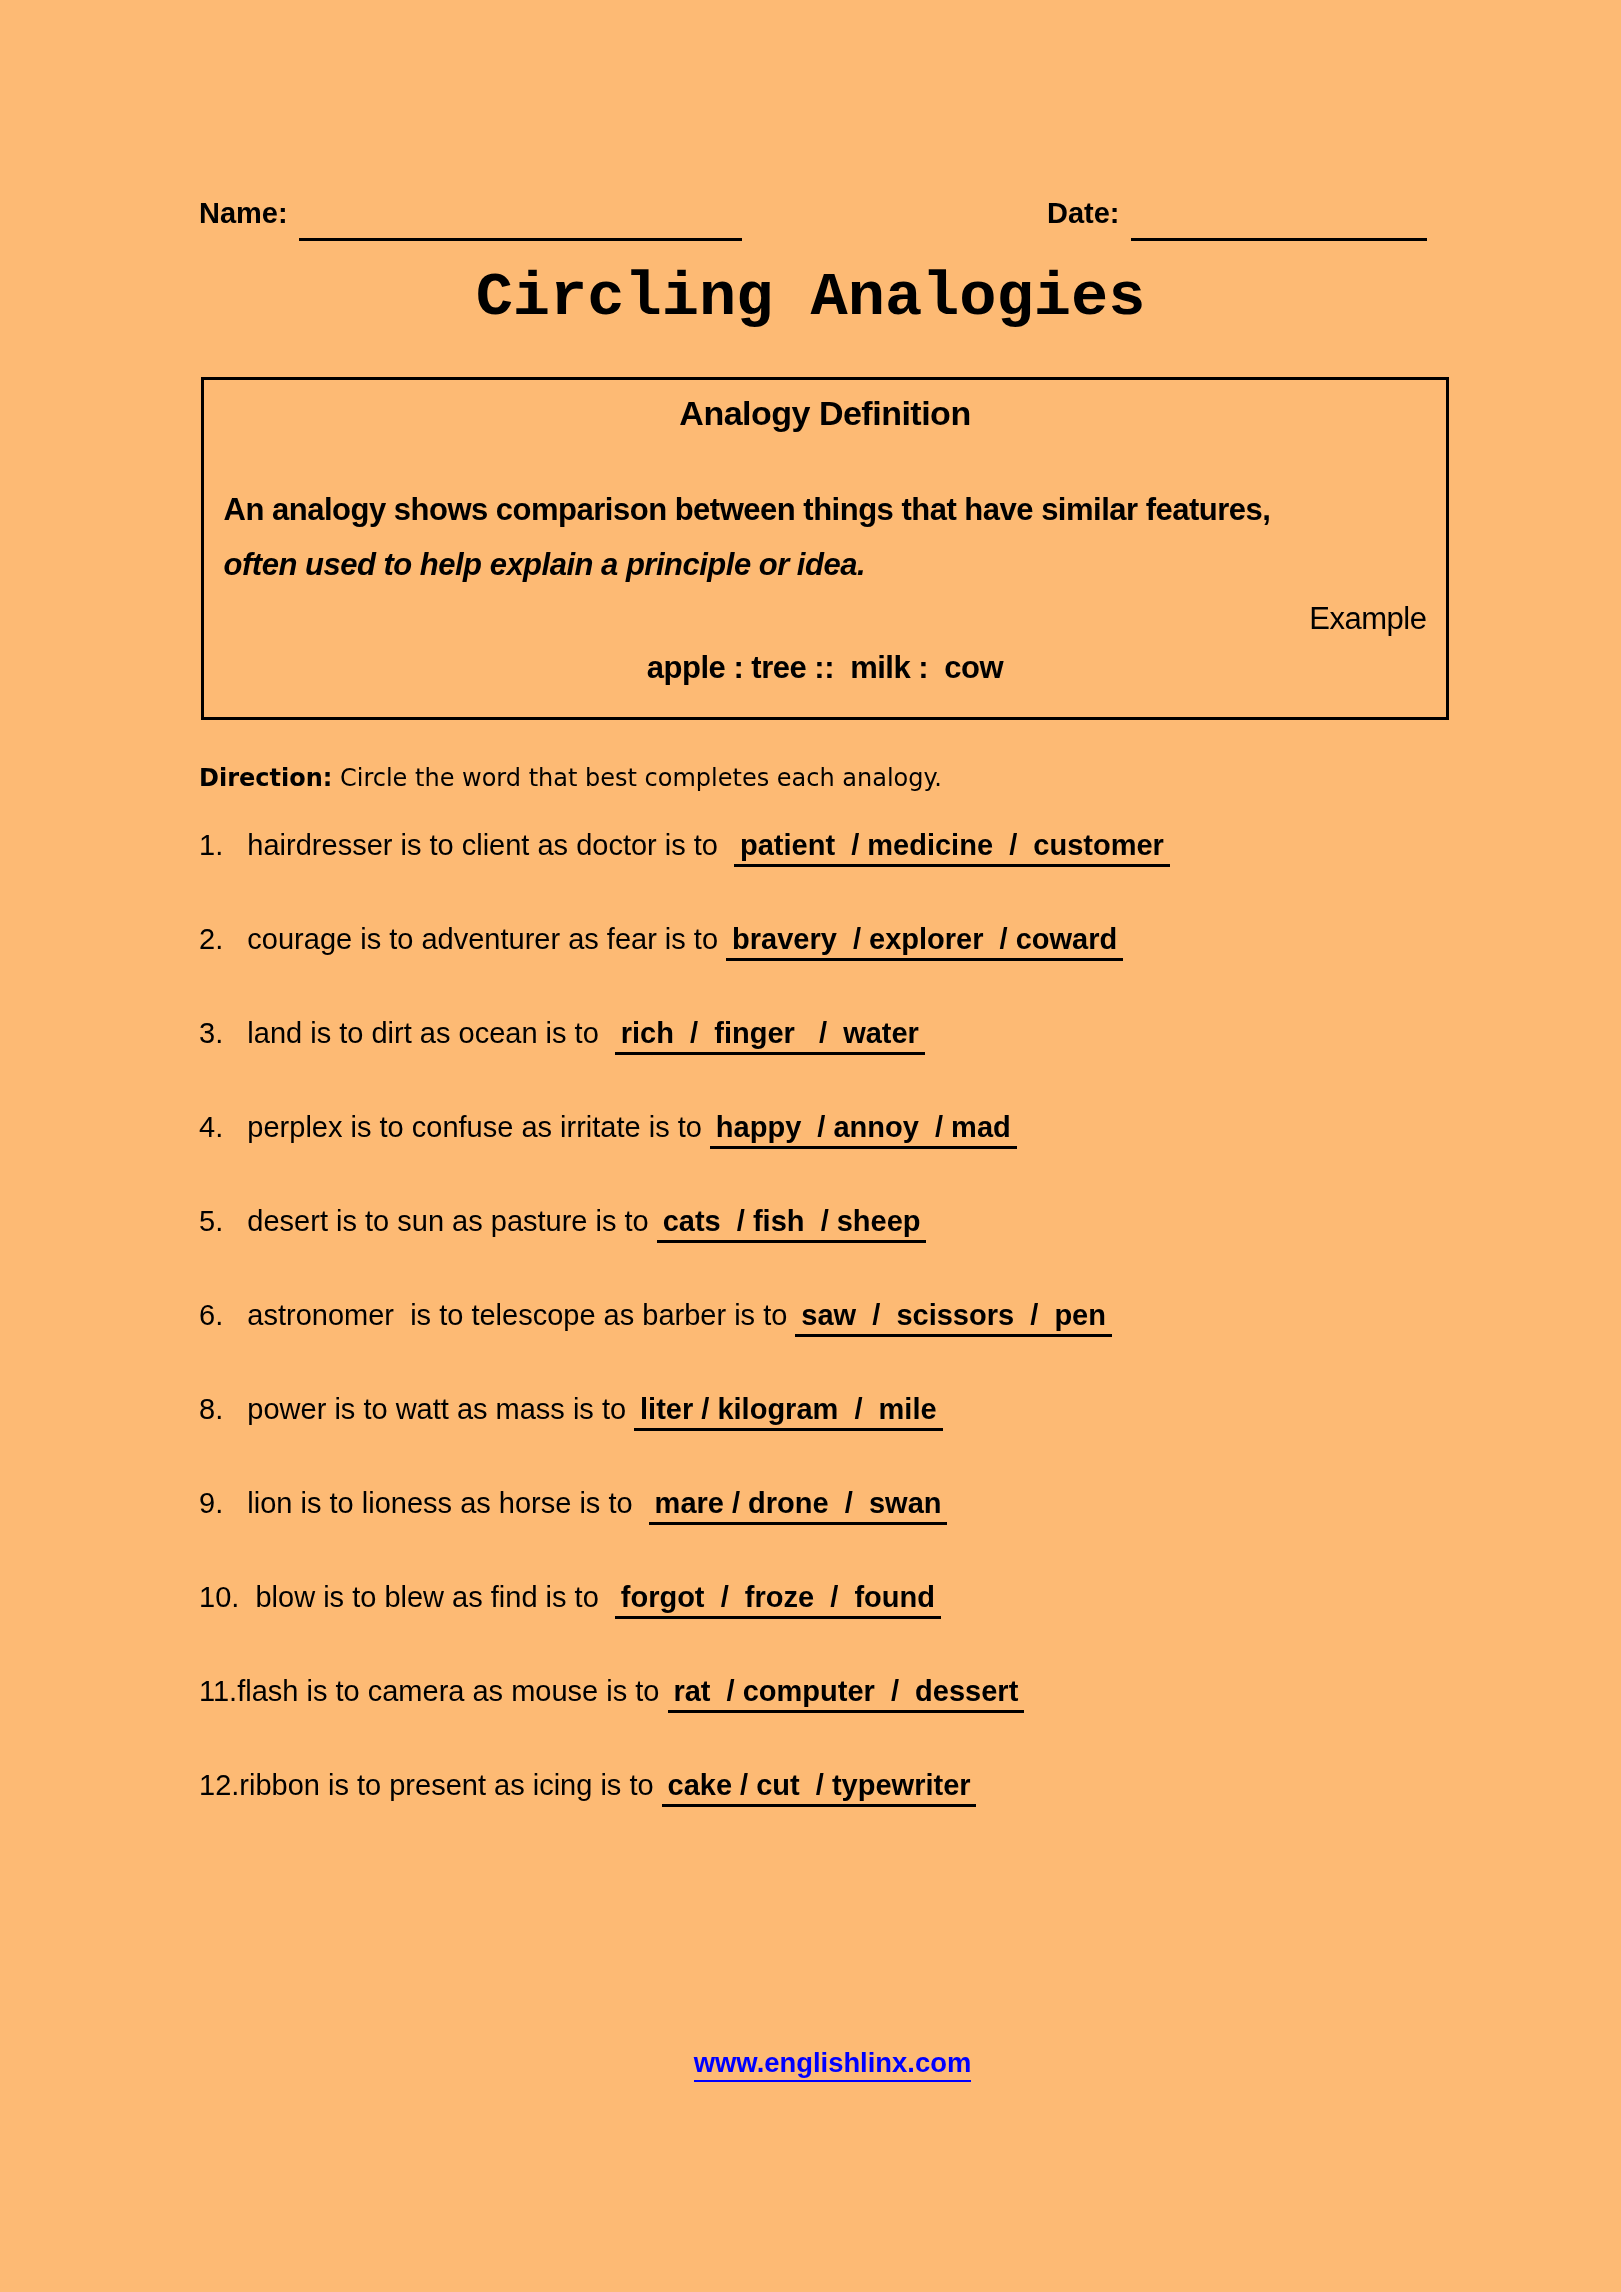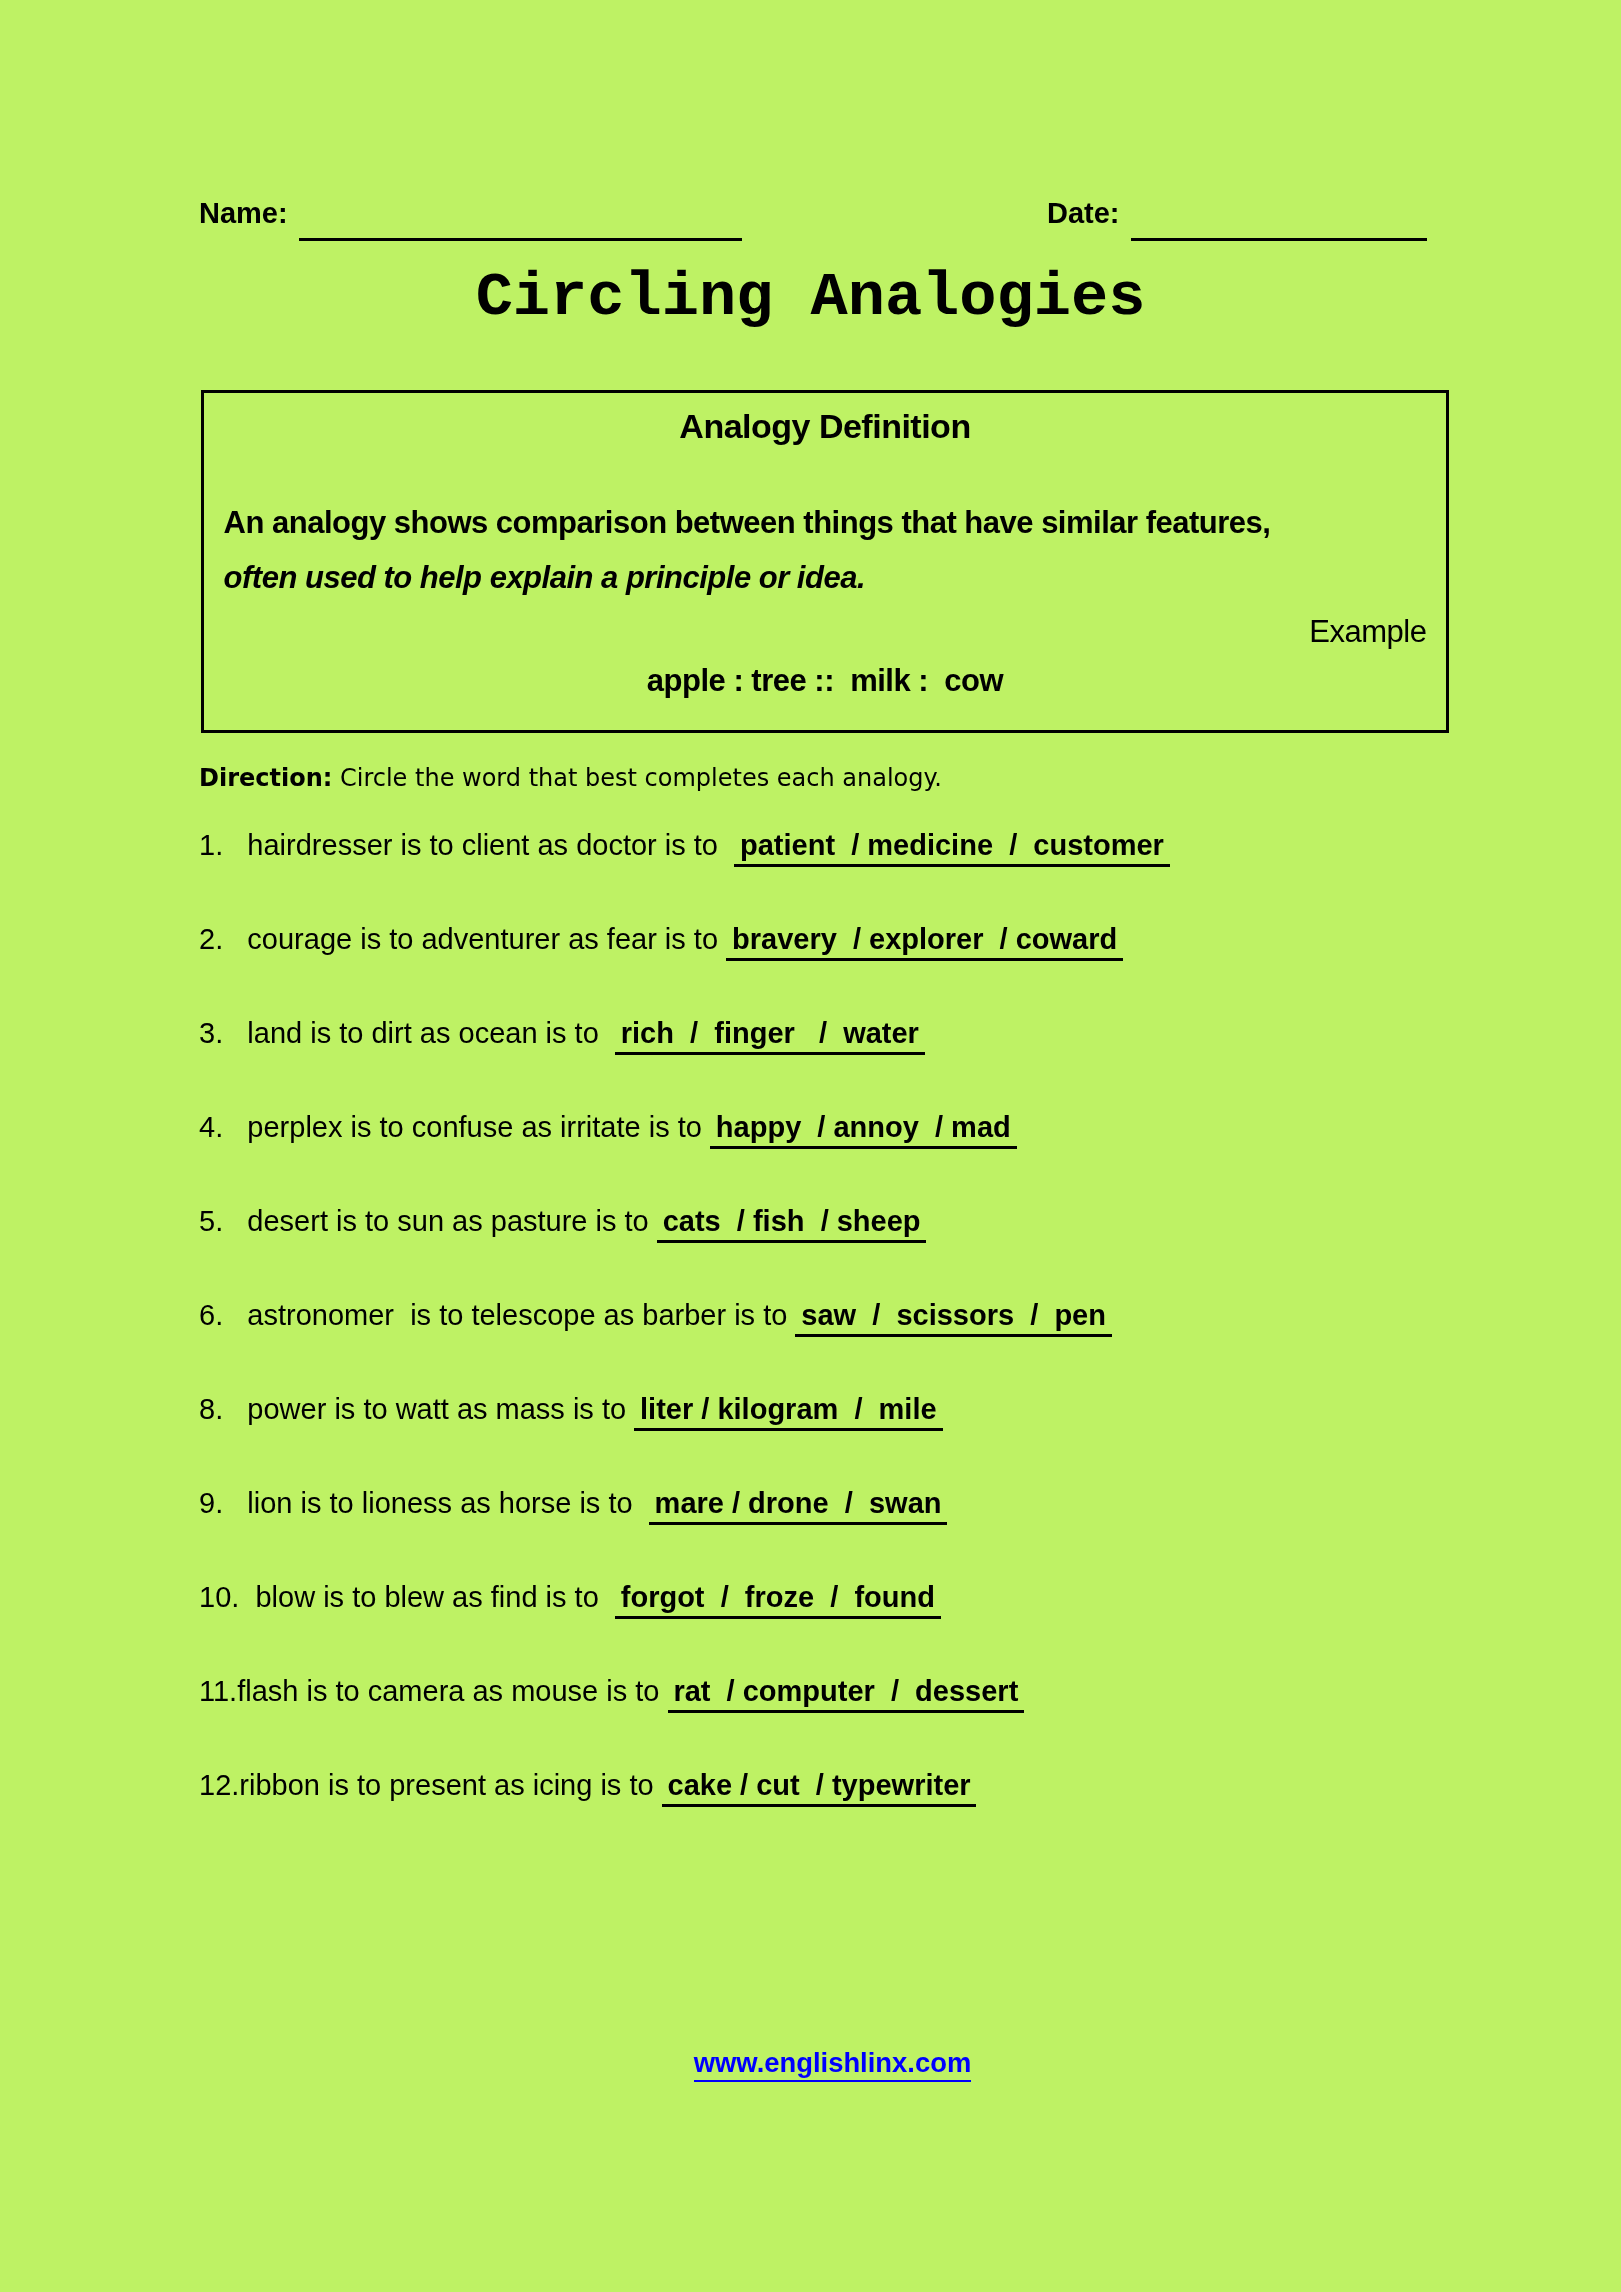--- a/index.html
+++ b/index.html
@@ -3,21 +3,21 @@
 <meta charset="utf-8">
 <style>
   html, body { margin: 0; padding: 0; background: #ffffff; }
   body {
     width: 1621px; height: 2293px;
     position: relative;
     font-family: "Liberation Sans", sans-serif;
     color: #000000;
     overflow: hidden;
   }
-  .page { position: absolute; inset: 0; background: #bef264; }
+  .page { position: absolute; inset: 0; background: #fdba74; }
 
   
   .field-group { position: absolute; top: 194px; display: flex; align-items: flex-end; }
   .field-group.name { left: 199px; }
   .field-group.date { left: 1047px; }
   .field-label { font-weight: bold; font-size: 29px; line-height: 39px; white-space: pre; }
   .blank-line { display: inline-block; border-bottom: 3.9px solid #000; height: 29px; margin-left: 11.8px; position: relative; top: 7.8px; }
   .blank-line.name-line { width: 443px; }
   .blank-line.date-line { width: 296px; }
 
@@ -28,21 +28,20 @@
     font-family: Liberation Mono, monospace;
     font-weight: bold; font-size: 62px; line-height: 73px;
   }
 
   
   .def-box {
     position: absolute; left: 201px; top: 377px;
     width: 1248px; height: 343px; box-sizing: border-box;
     border: 3.9px solid #000;
     padding: 11.8px 19.6px 0 19.6px;
-    margin-top: 13px;
   }
   .def-heading {
     text-align: center; font-weight: bold; font-size: 34px;
     letter-spacing: -0.5px; margin-top: 2px;
   }
   .def-body {
     margin-top: 49px; font-weight: bold; font-size: 31px;
     letter-spacing: -0.5px; line-height: 55px; white-space: pre-wrap;
   }
   .def-example-label { text-align: right; font-weight: normal; font-size: 31px; letter-spacing: -0.5px; margin-top: 2px; line-height: 49px; }

